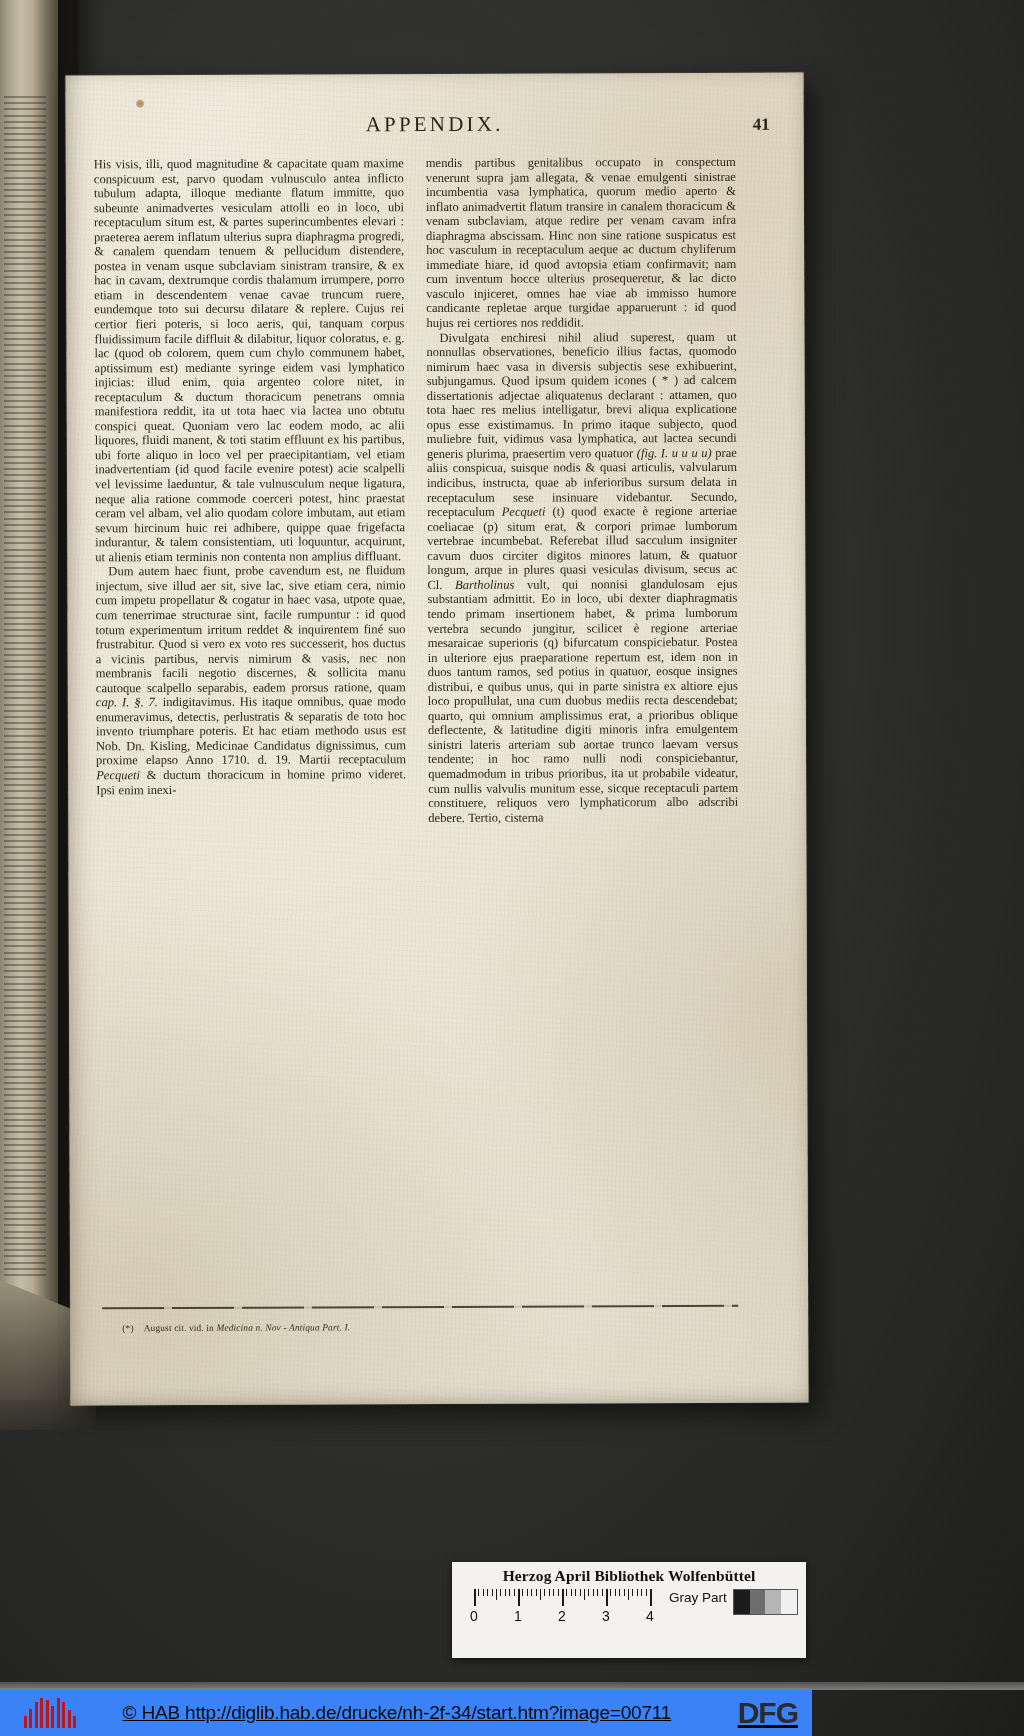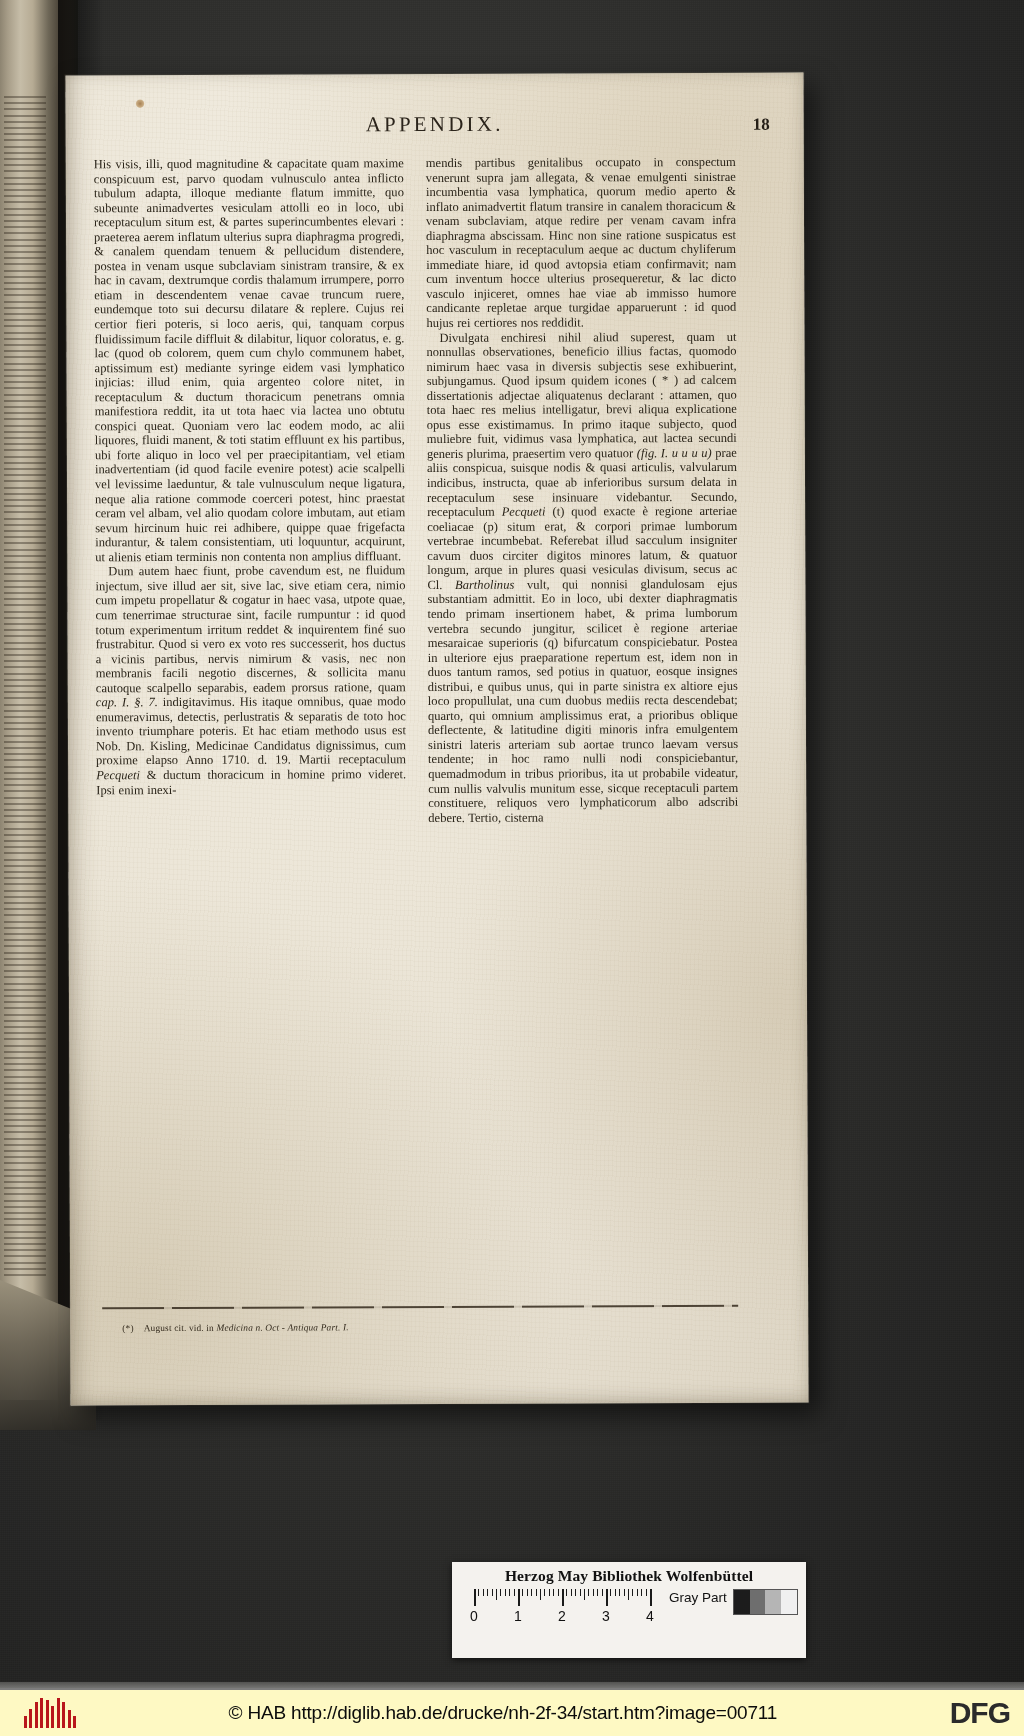--- a/index.html
+++ b/index.html
@@ -233,25 +233,26 @@
     height: 24px;
     width: 66px;
     border: 1px solid #555;
   }
   #gray-patches span { flex: 1 1 auto; display: block; }
 
   
   #footer-banner {
     position: absolute;
     left: 0; bottom: 0;
-    width: 1024px; height: 46px;
-    background: #fef9c3;
+    width: 812px; height: 46px;
+    background: #3b82f6;
     display: flex;
     align-items: center;
     border-top: 2px solid #7d7d7d;
+    text-decoration: underline;
   }
   #hab-mark {
     width: 92px; height: 42px;
     margin-left: 4px;
     display: flex;
     align-items: center;
     justify-content: center;
     flex: 0 0 auto;
   }
   #hab-mark .bars {
@@ -304,47 +305,47 @@
 
 <div id="page-leaf">
   <div id="page-fiber"></div>
   <div id="page-inner-shadow"></div>
 
   <div class="typeblock">
 
     <div id="running-head">
       <div id="head-speck"></div>
       <div id="page-title">APPENDIX.</div>
-      <div id="page-number">18</div>
+      <div id="page-number">41</div>
     </div>
 
     <div id="columns">
 
       <div class="column">
         <p>His visis, illi, quod magnitudine &amp; capacitate quam maxime conspicuum est, parvo quodam vulnusculo antea inflicto tubulum adapta, illoque mediante flatum immitte, quo subeunte animadvertes vesiculam attolli eo in loco, ubi receptaculum situm est, &amp; partes superincumbentes elevari : praeterea aerem inflatum ulterius supra diaphragma progredi, &amp; canalem quendam tenuem &amp; pellucidum distendere, postea in venam usque subclaviam sinistram transire, &amp; ex hac in cavam, dextrumque cordis thalamum irrumpere, porro etiam in descendentem venae cavae truncum ruere, eundemque toto sui decursu dilatare &amp; replere. Cujus rei certior fieri poteris, si loco aeris, qui, tanquam corpus fluidissimum facile diffluit &amp; dilabitur, liquor coloratus, e. g. lac (quod ob colorem, quem cum chylo communem habet, aptissimum est) mediante syringe eidem vasi lymphatico injicias: illud enim, quia argenteo colore nitet, in receptaculum &amp; ductum thoracicum penetrans omnia manifestiora reddit, ita ut tota haec via lactea uno obtutu conspici queat. Quoniam vero lac eodem modo, ac alii liquores, fluidi manent, &amp; toti statim effluunt ex his partibus, ubi forte aliquo in loco vel per praecipitantiam, vel etiam inadvertentiam (id quod facile evenire potest) acie scalpelli vel levissime laeduntur, &amp; tale vulnusculum neque ligatura, neque alia ratione commode coerceri potest, hinc praestat ceram vel albam, vel alio quodam colore imbutam, aut etiam sevum hircinum huic rei adhibere, quippe quae frigefacta indurantur, &amp; talem consistentiam, uti loquuntur, acquirunt, ut alienis etiam terminis non contenta non amplius diffluant.</p>
         <p>Dum autem haec fiunt, probe cavendum est, ne fluidum injectum, sive illud aer sit, sive lac, sive etiam cera, nimio cum impetu propellatur &amp; cogatur in haec vasa, utpote quae, cum tenerrimae structurae sint, facile rumpuntur : id quod totum experimentum irritum reddet &amp; inquirentem finé suo frustrabitur. Quod si vero ex voto res successerit, hos ductus a vicinis partibus, nervis nimirum &amp; vasis, nec non membranis facili negotio discernes, &amp; sollicita manu cautoque scalpello separabis, eadem prorsus ratione, quam <span class="ital">cap. I.</span> <span class="ital">§. 7.</span> indigitavimus. His itaque omnibus, quae modo enumeravimus, detectis, perlustratis &amp; separatis de toto hoc invento triumphare poteris. Et hac etiam methodo usus est Nob. Dn. Kisling, Medicinae Candidatus dignissimus, cum proxime elapso Anno 1710. d. 19. Martii receptaculum <span class="ital">Pecqueti</span> &amp; ductum thoracicum in homine primo videret. Ipsi enim inexi-</p>
       </div>
 
       <div class="column">
         <p>mendis partibus genitalibus occupato in conspectum venerunt supra jam allegata, &amp; venae emulgenti sinistrae incumbentia vasa lymphatica, quorum medio aperto &amp; inflato animadvertit flatum transire in canalem thoracicum &amp; venam subclaviam, atque redire per venam cavam infra diaphragma abscissam. Hinc non sine ratione suspicatus est hoc vasculum in receptaculum aeque ac ductum chyliferum immediate hiare, id quod avtopsia etiam confirmavit; nam cum inventum hocce ulterius prosequeretur, &amp; lac dicto vasculo injiceret, omnes hae viae ab immisso humore candicante repletae arque turgidae apparuerunt : id quod hujus rei certiores nos reddidit.</p>
         <p>Divulgata enchiresi nihil aliud superest, quam ut nonnullas observationes, beneficio illius factas, quomodo nimirum haec vasa in diversis subjectis sese exhibuerint, subjungamus. Quod ipsum quidem icones ( * ) ad calcem dissertationis adjectae aliquatenus declarant : attamen, quo tota haec res melius intelligatur, brevi aliqua explicatione opus esse existimamus. In primo itaque subjecto, quod muliebre fuit, vidimus vasa lymphatica, aut lactea secundi generis plurima, praesertim vero quatuor <span class="ital">(fig. I. u u u u)</span> prae aliis conspicua, suisque nodis &amp; quasi articulis, valvularum indicibus, instructa, quae ab inferioribus sursum delata in receptaculum sese insinuare videbantur. Secundo, receptaculum <span class="ital">Pecqueti</span> (t) quod exacte è regione arteriae coeliacae (p) situm erat, &amp; corpori primae lumborum vertebrae incumbebat. Referebat illud sacculum insigniter cavum duos circiter digitos minores latum, &amp; quatuor longum, arque in plures quasi vesiculas divisum, secus ac Cl. <span class="ital">Bartholinus</span> vult, qui nonnisi glandulosam ejus substantiam admittit. Eo in loco, ubi dexter diaphragmatis tendo primam insertionem habet, &amp; prima lumborum vertebra secundo jungitur, scilicet è regione arteriae mesaraicae superioris (q) bifurcatum conspiciebatur. Postea in ulteriore ejus praeparatione repertum est, idem non in duos tantum ramos, sed potius in quatuor, eosque insignes distribui, e quibus unus, qui in parte sinistra ex altiore ejus loco propullulat, una cum duobus mediis recta descendebat; quarto, qui omnium amplissimus erat, a prioribus oblique deflectente, &amp; latitudine digiti minoris infra emulgentem sinistri lateris arteriam sub aortae trunco laevam versus tendente; in hoc ramo nulli nodi conspiciebantur, quemadmodum in tribus prioribus, ita ut probabile videatur, cum nullis valvulis munitum esse, sicque receptaculi partem constituere, reliquos vero lymphaticorum albo adscribi debere. Tertio, cisterna</p>
       </div>
 
     </div>
   </div>
 
   <div id="footnote-rule"></div>
   <div id="footnote">
     <span>(*)</span>
-    <span>&nbsp;&nbsp;&nbsp;</span><span>August cit. vid. in </span><span class="ital">Medicina n. Oct - Antiqua Part. I.</span>
+    <span>&nbsp;&nbsp;&nbsp;</span><span>August cit. vid. in </span><span class="ital">Medicina n. Nov - Antiqua Part. I.</span>
   </div>
 </div>
 
 <div id="scale-target">
-  <div id="target-title">Herzog May Bibliothek Wolfenbüttel</div>
+  <div id="target-title">Herzog April Bibliothek Wolfenbüttel</div>
   <div id="target-row">
     <div id="ruler">
         <span class="tick major" style="left: 14px;"></span>
         <span class="tick minor" style="left: 18.4px;"></span>
         <span class="tick minor" style="left: 22.8px;"></span>
         <span class="tick minor" style="left: 27.2px;"></span>
         <span class="tick minor" style="left: 31.6px;"></span>
         <span class="tick mid" style="left: 36px;"></span>
         <span class="tick minor" style="left: 40.4px;"></span>
         <span class="tick minor" style="left: 44.8px;"></span>

